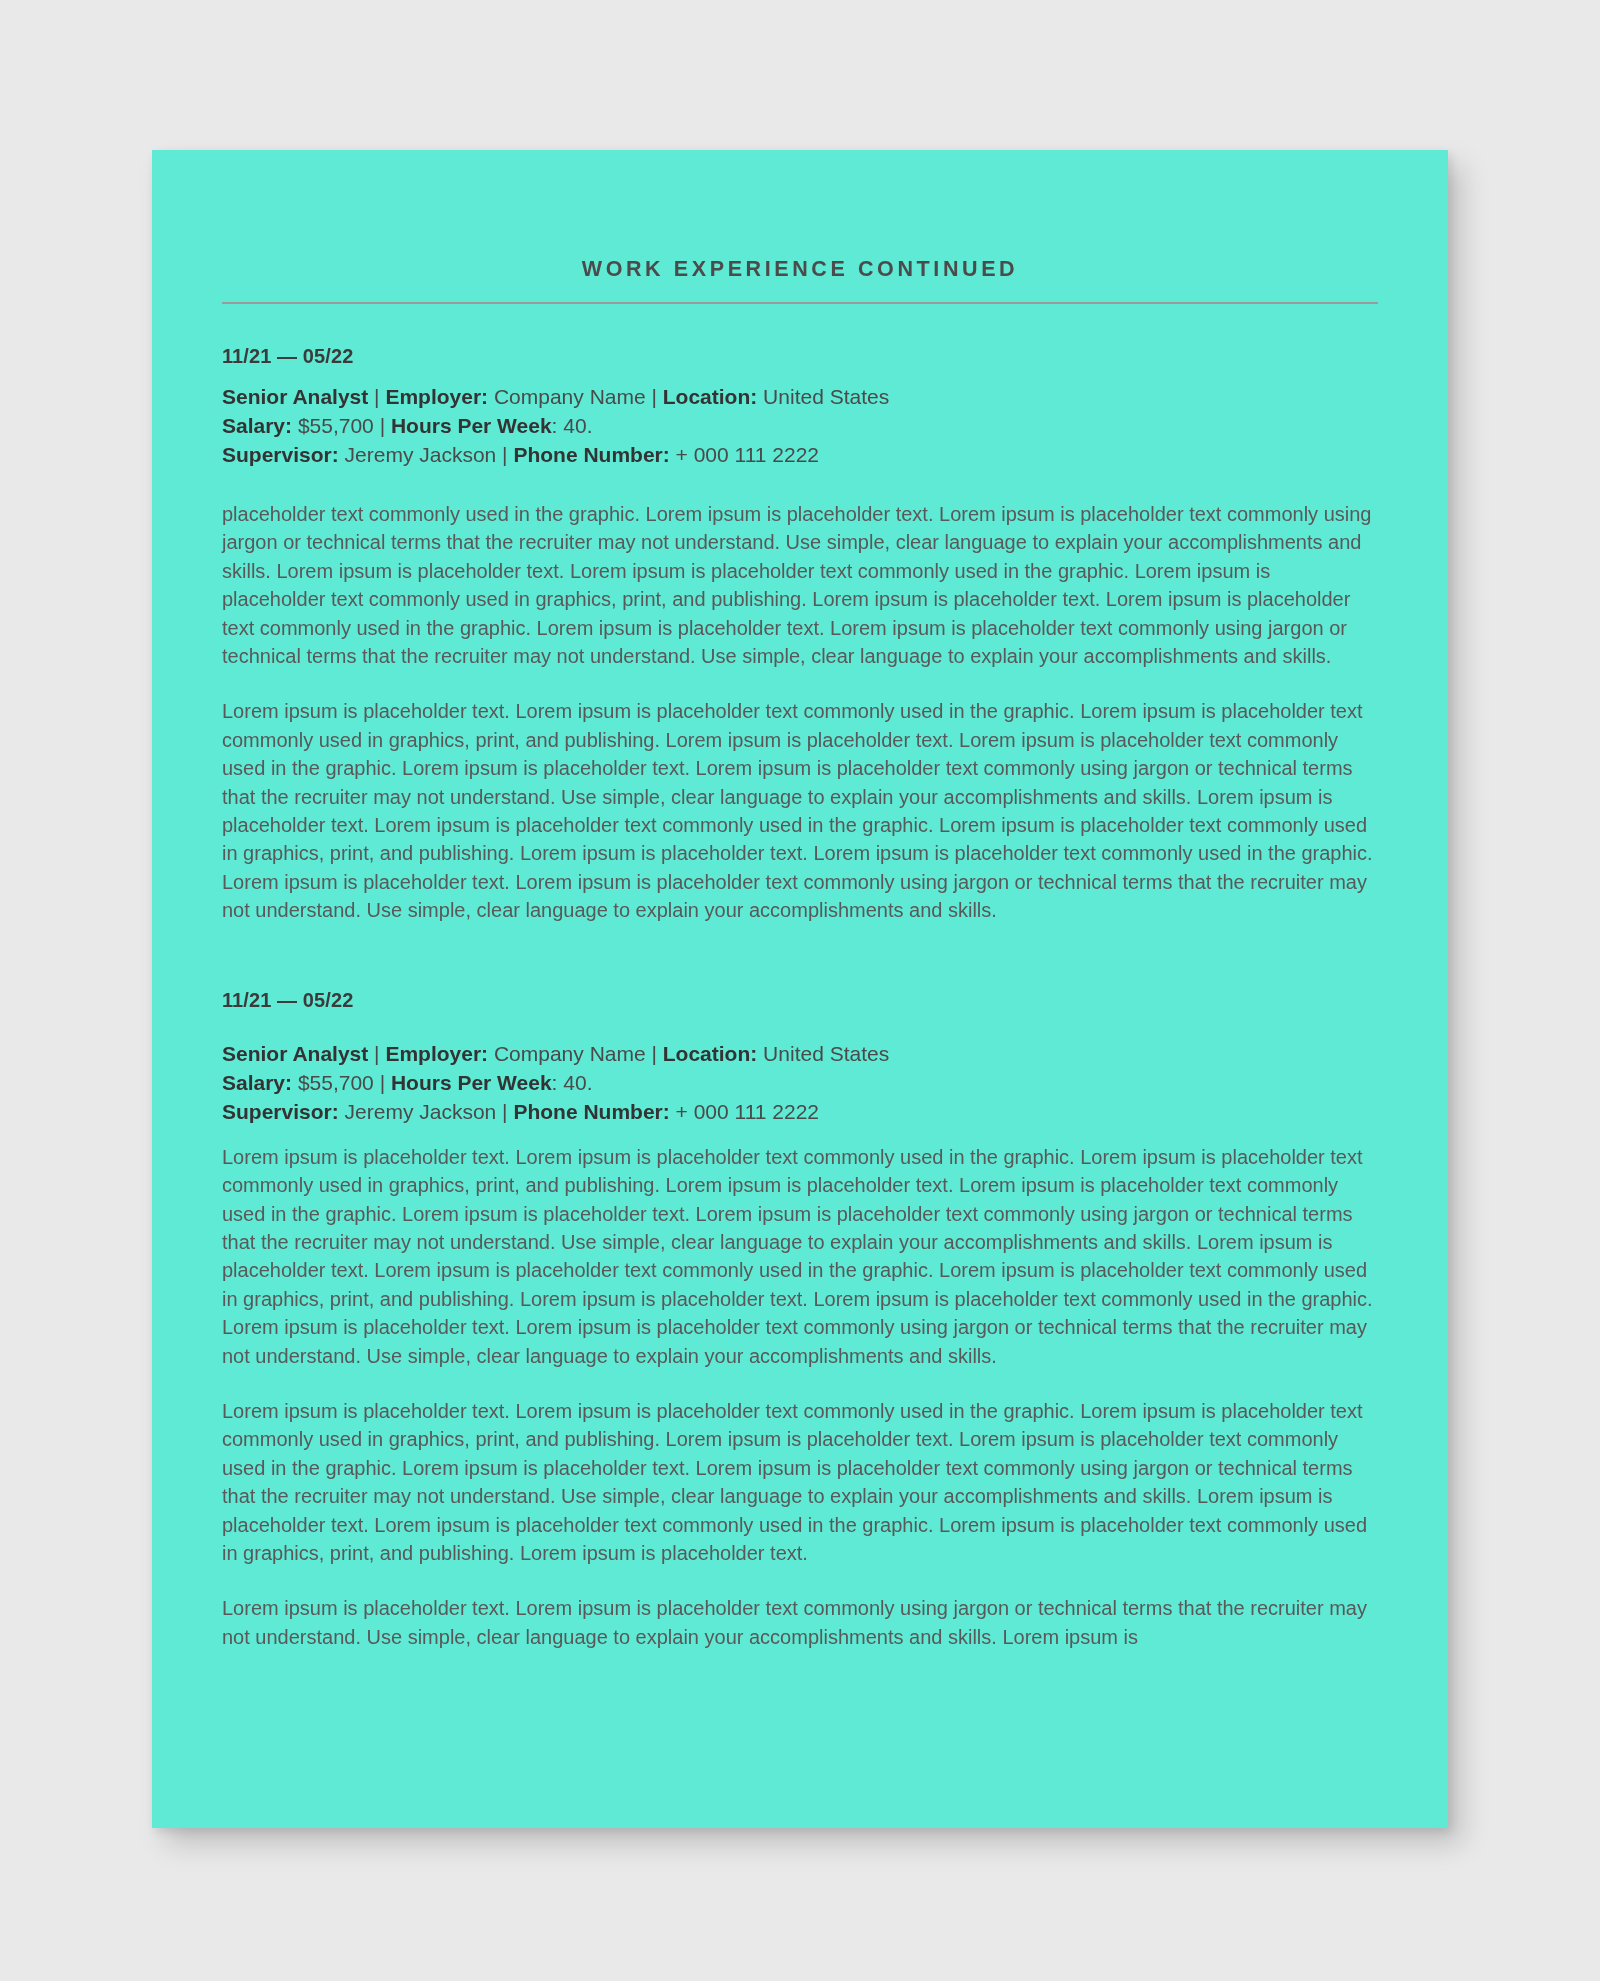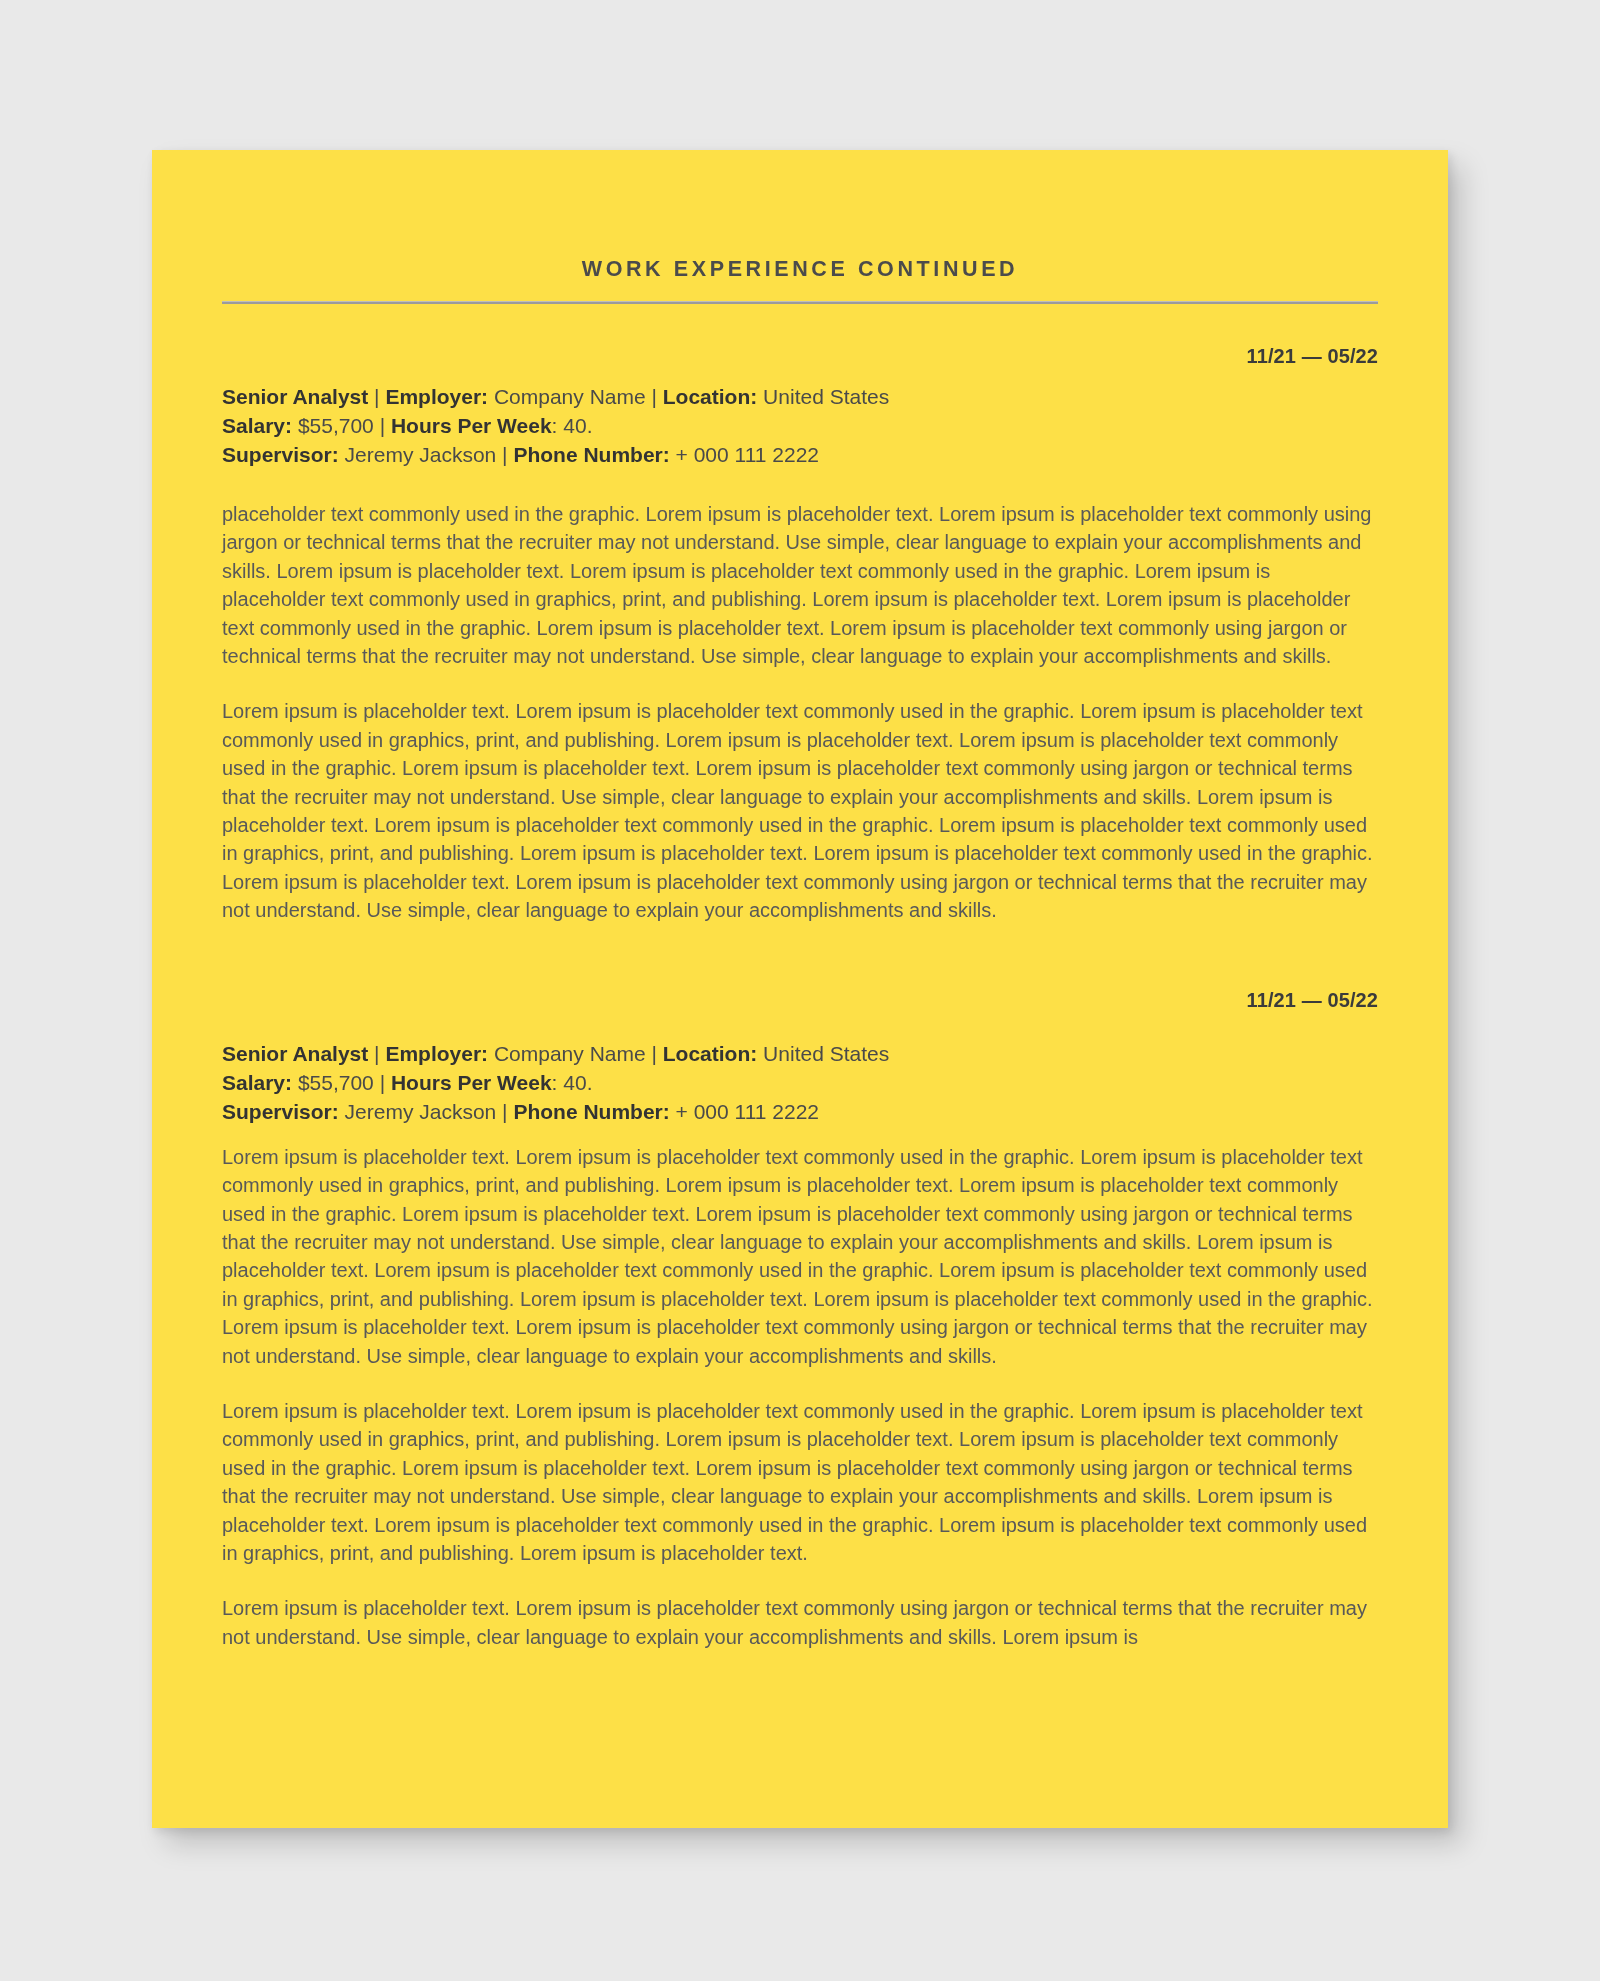--- a/index.html
+++ b/index.html
@@ -20,21 +20,21 @@
     overflow: hidden;
   }
 
   
   .page {
     position: absolute;
     left: 152px;
     top: 150px;
     width: 1296px;
     height: 1678px;
-    background: #fde047;
+    background: #5eead4;
     box-shadow: 14px 16px 26px rgba(0,0,0,0.17),
                 3px 4px 9px rgba(0,0,0,0.10);
   }
 
   .page-inner {
     position: absolute;
     left: 70px;
     top: 0;
     width: 1156px;
   }
@@ -58,21 +58,21 @@
   }
 
   
   .job {
     position: relative;
   }
   .job--first { margin-top: 41px; }
   .job--second { margin-top: 64px; }
 
   .job-date {
-    text-align: right;
+    text-align: left;
     font-size: 20px;
     font-weight: bold;
     color: #3b3b3b;
     letter-spacing: 0.1px;
   }
 
   .job-meta {
     margin-top: 14px;
   }
   .job--second .job-meta { margin-top: 27px; }

